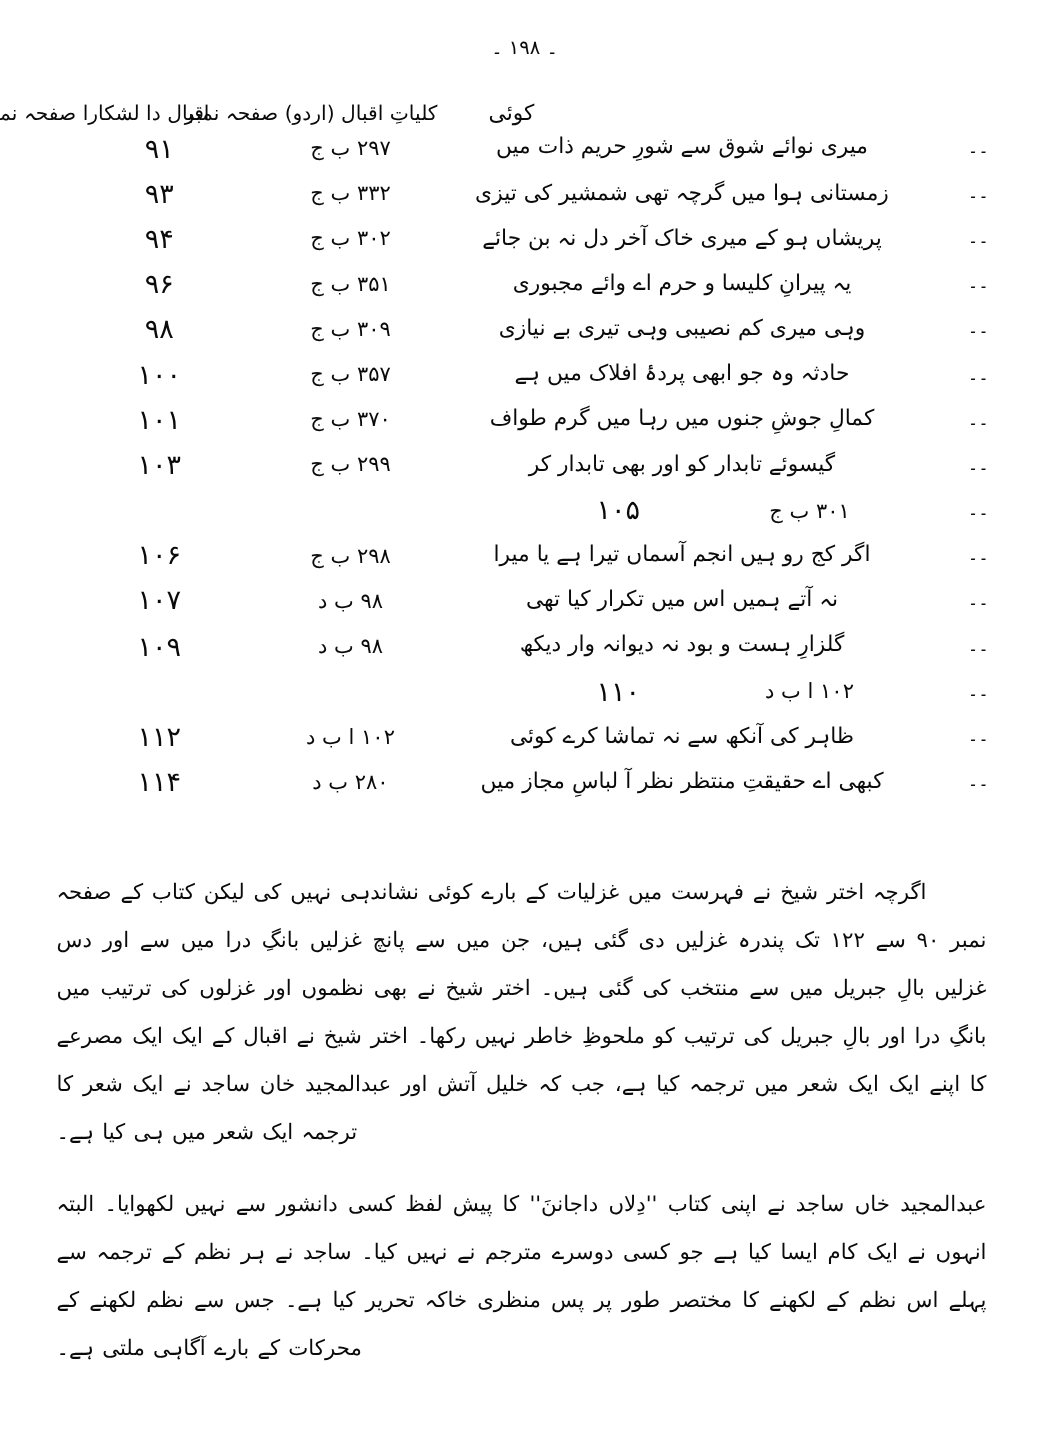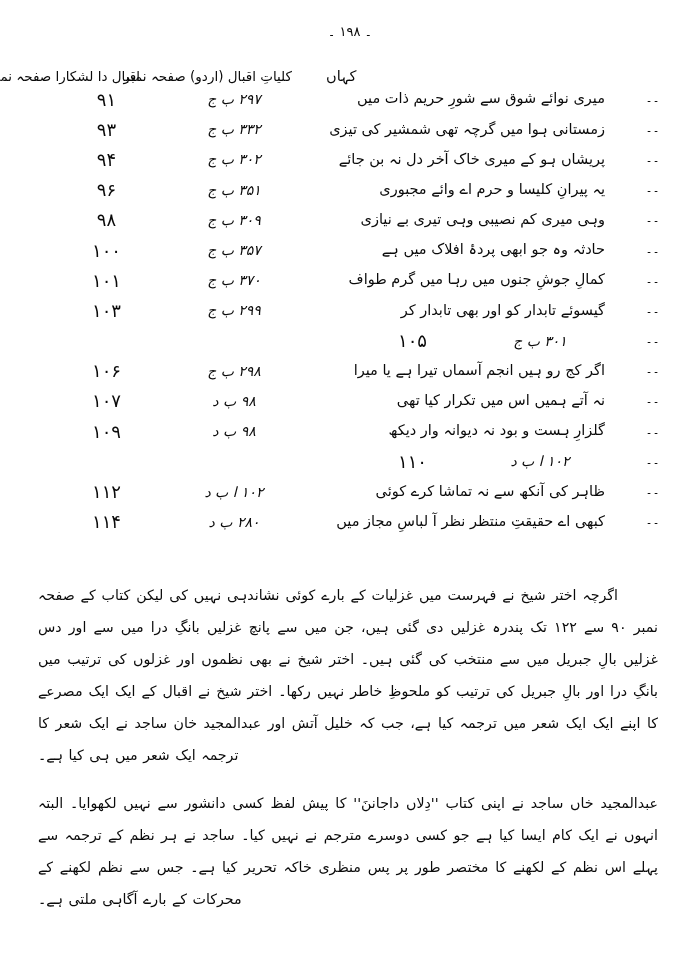--- a/index.html
+++ b/index.html
@@ -65,32 +65,31 @@
   .col-marker {
     width: 95px;
     text-align: center;
     font-size: 12px;
     letter-spacing: 1px;
     color: #111;
     padding-bottom: 3px;
   }
   .col-ghazal {
     width: 300px;
-    text-align: right;
+    text-align: center;
     padding-left: 6px;
     font-size: 14.5px;
     line-height: 1.35;
     white-space: nowrap;
   }
   .col-kulliyat {
     width: 130px;
     text-align: center;
     font-size: 14px;
     white-space: nowrap;
-    font-style: italic;
   }
   .col-iqbal {
     width: 125px;
     text-align: center;
     font-size: 18px;
     white-space: nowrap;
   }
 
   .head-ghazal {
     width: 300px;
@@ -135,21 +134,21 @@
 <body>
 
 <div class="page">
 
   <div class="page-number">۔ ۱۹۸ ۔</div>
 
   <div class="ghazal-table">
 
     <div class="table-head">
       <div class="head-spacer"></div>
-      <div class="head-ghazal">کہاں</div>
+      <div class="head-ghazal">کوئی</div>
       <div class="head-kulliyat">کلیاتِ اقبال (اردو) صفحہ نمبر</div>
       <div class="head-iqbal">اقبال دا لشکارا صفحہ نمبر</div>
     </div>
 
     <div id="table-body">
         <div class="table-row">
           <div class="col-marker">۔۔</div>
           <div class="col-ghazal">میری نوائے شوق سے شورِ حریم ذات میں</div>
           <div class="col-kulliyat">۲۹۷ ب ج</div>
           <div class="col-iqbal">۹۱</div>

